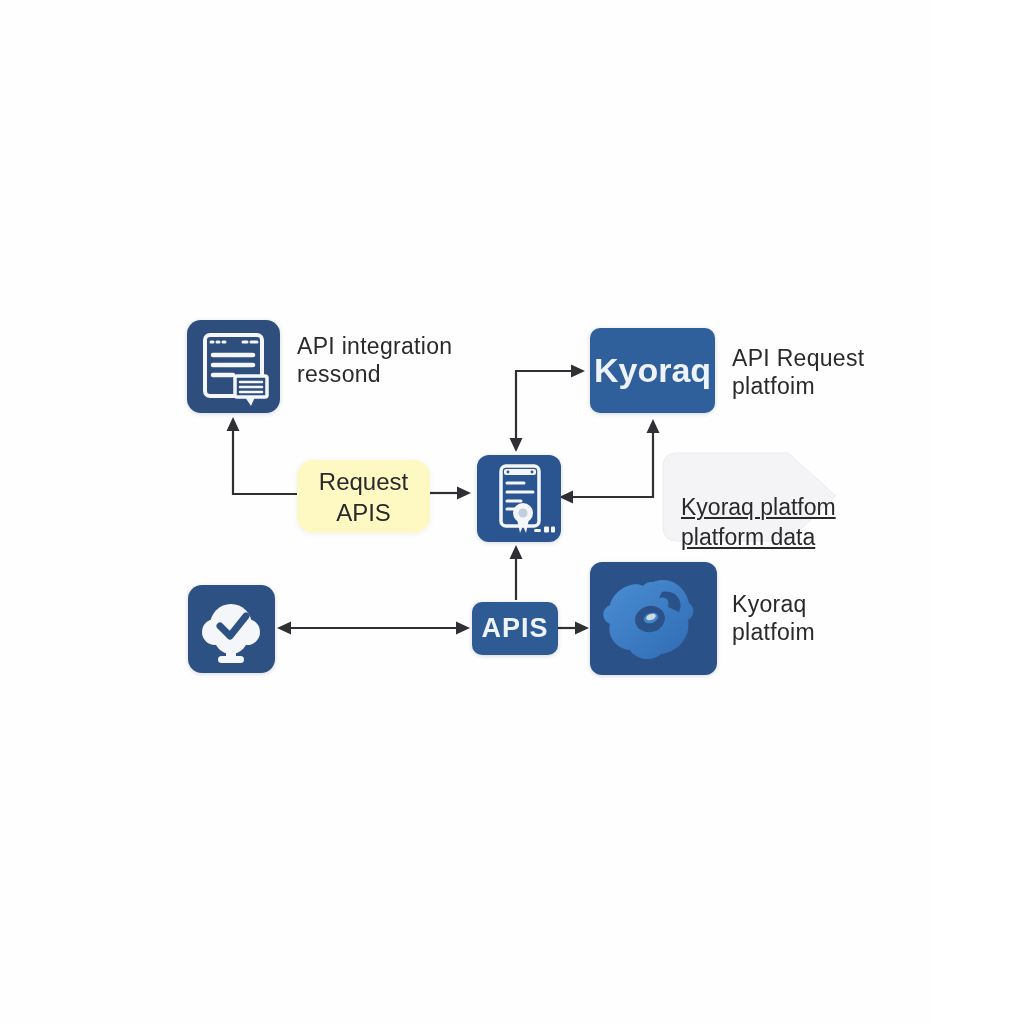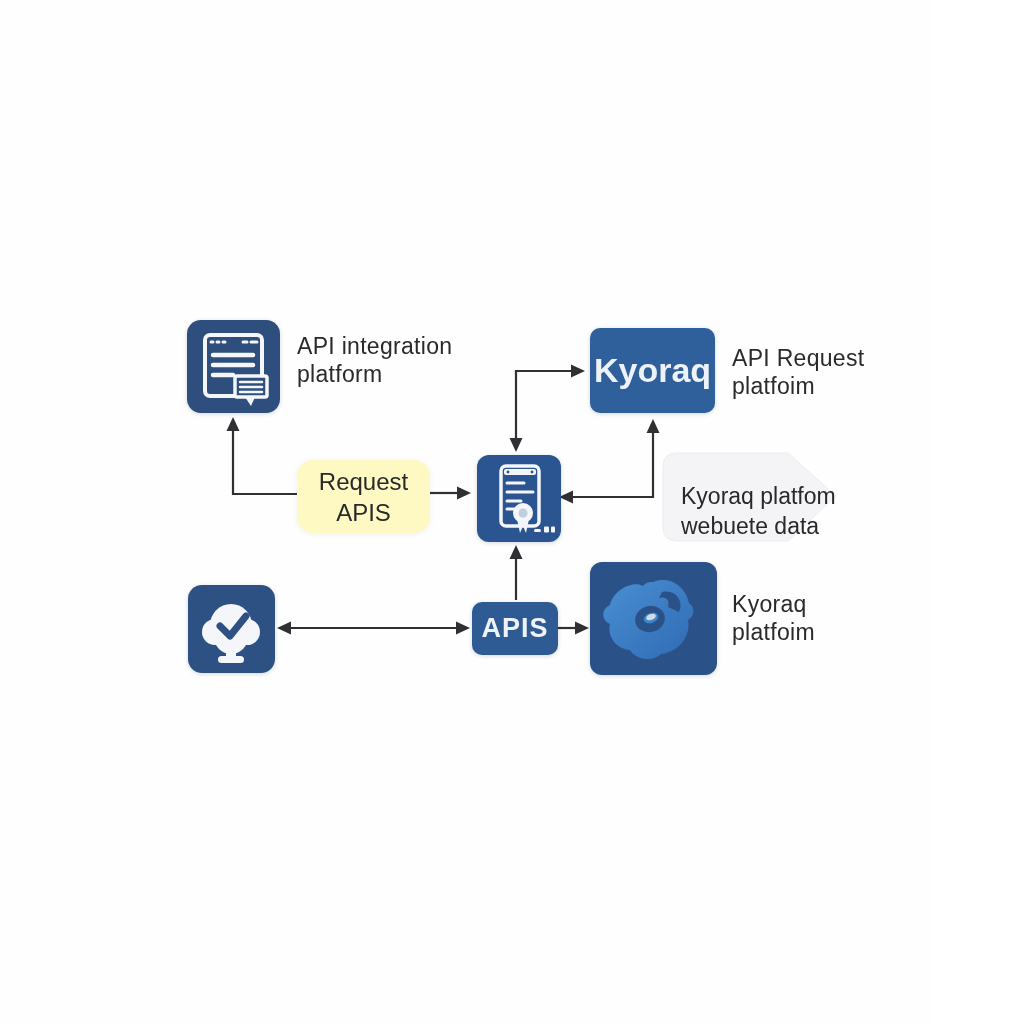--- a/index.html
+++ b/index.html
@@ -84,21 +84,21 @@
       <g stroke="#f4f6f9" stroke-width="2.5" stroke-linecap="round">
         <line x1="53" y1="62" x2="75" y2="62"></line>
         <line x1="53" y1="67" x2="75" y2="67"></line>
         <line x1="53" y1="72" x2="75" y2="72"></line>
       </g>
       <polygon points="58,77 68,77 64,86" fill="#f4f6f9"></polygon>
     </svg>
   </div>
   <div class="label" style="left:297px;top:332px;">
     <div>API integration</div>
-    <div>platform</div>
+    <div>ressond</div>
   </div>
 
   <div class="bluebox" style="left:590px;top:328px;width:125px;height:85px;background:#30609c;font-size:34px;">
     <span>Kyoraq</span>
   </div>
   <div class="label" style="left:732px;top:344px;">
     <div>API Request</div>
     <div>platfoim</div>
   </div>
 
@@ -124,23 +124,23 @@
   </div>
 
   <div class="pill" style="left:297px;top:460px;width:133px;height:73px;">
     <div>Request</div>
     <div>APIS</div>
   </div>
 
   <svg style="position:absolute;left:660px;top:450px;" width="182" height="94" viewBox="0 0 182 94">
     <path d="M17 3 L128 3 L176 46 L128 91 L17 91 Q3 91 3 77 L3 17 Q3 3 17 3 Z" fill="#f4f4f6" stroke="#ececef" stroke-width="1"></path>
   </svg>
-  <div class="bubble-text" style="left:681px;top:481px;">
+  <div class="bubble-text" style="left:681px;top:492px;text-decoration:underline;">
     <div>Kyoraq platfom</div>
-    <div>webuete data</div>
+    <div>platform data</div>
   </div>
 
   <div class="card" style="left:188px;top:585px;width:87px;height:88px;background:#2e5184;">
     <svg width="87" height="88" viewBox="0 0 87 88">
       <g fill="#f4f6f9">
         <circle cx="43" cy="40" r="21"></circle>
         <circle cx="27" cy="47" r="13"></circle>
         <circle cx="59" cy="47" r="13"></circle>
         <circle cx="43" cy="52" r="17"></circle>
         <rect x="38" y="62" width="10" height="11"></rect>

